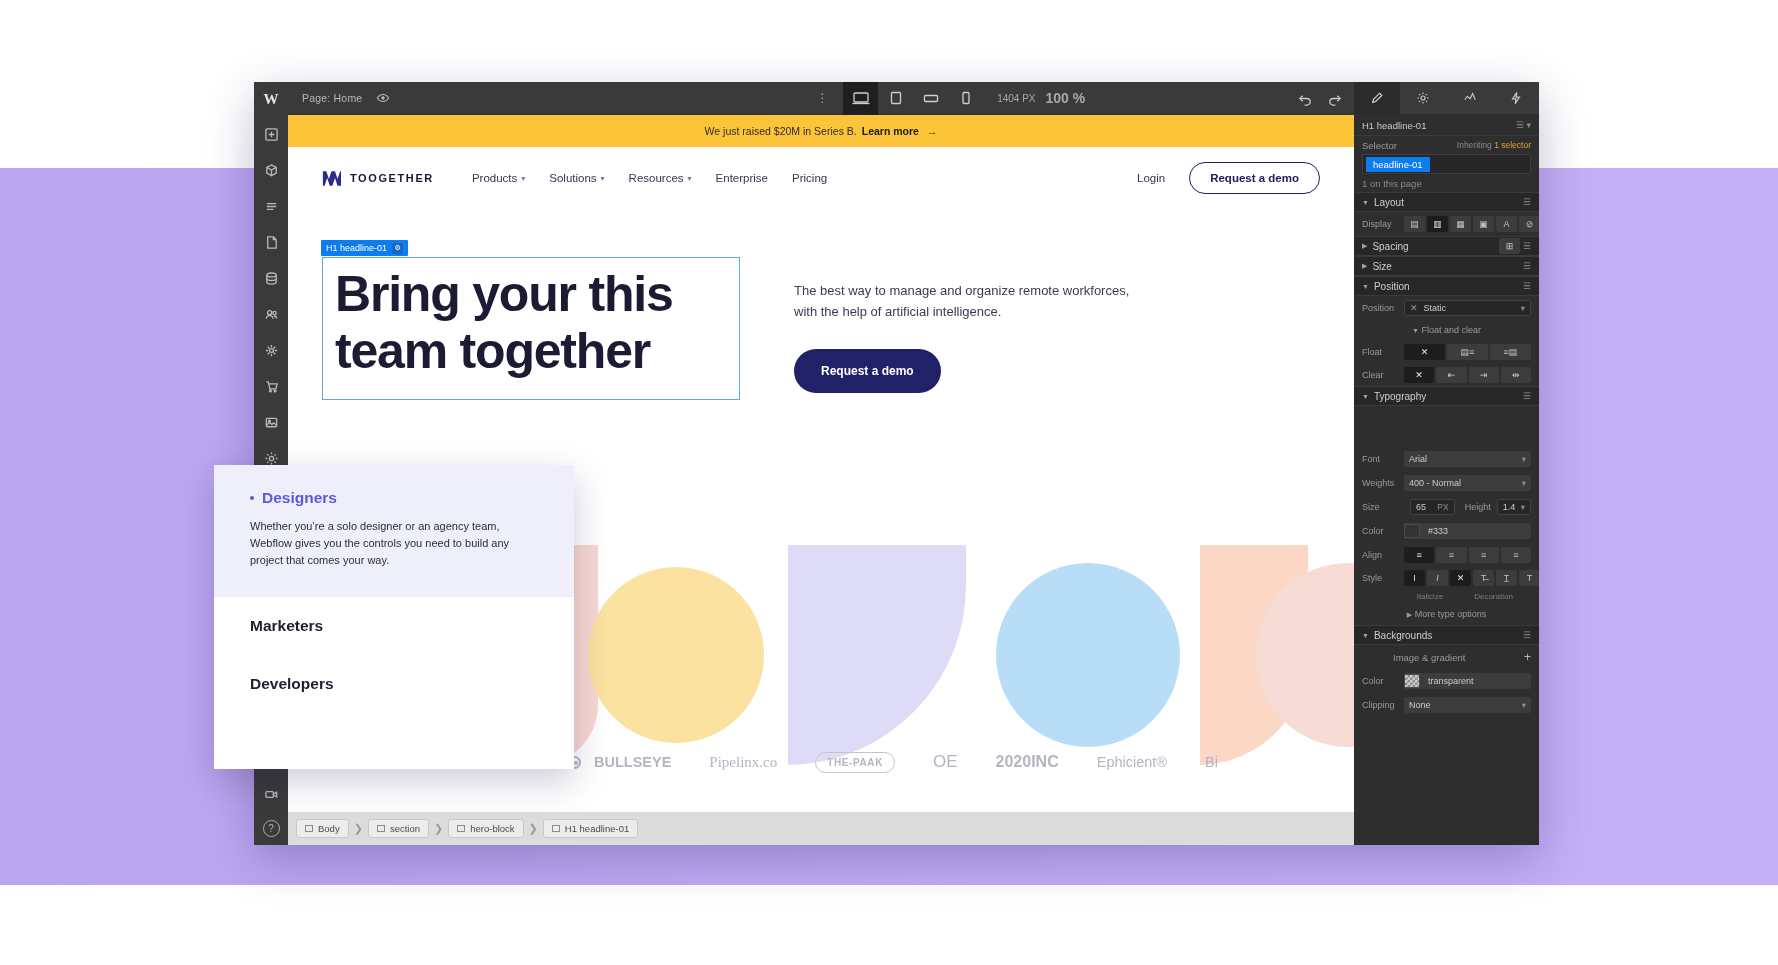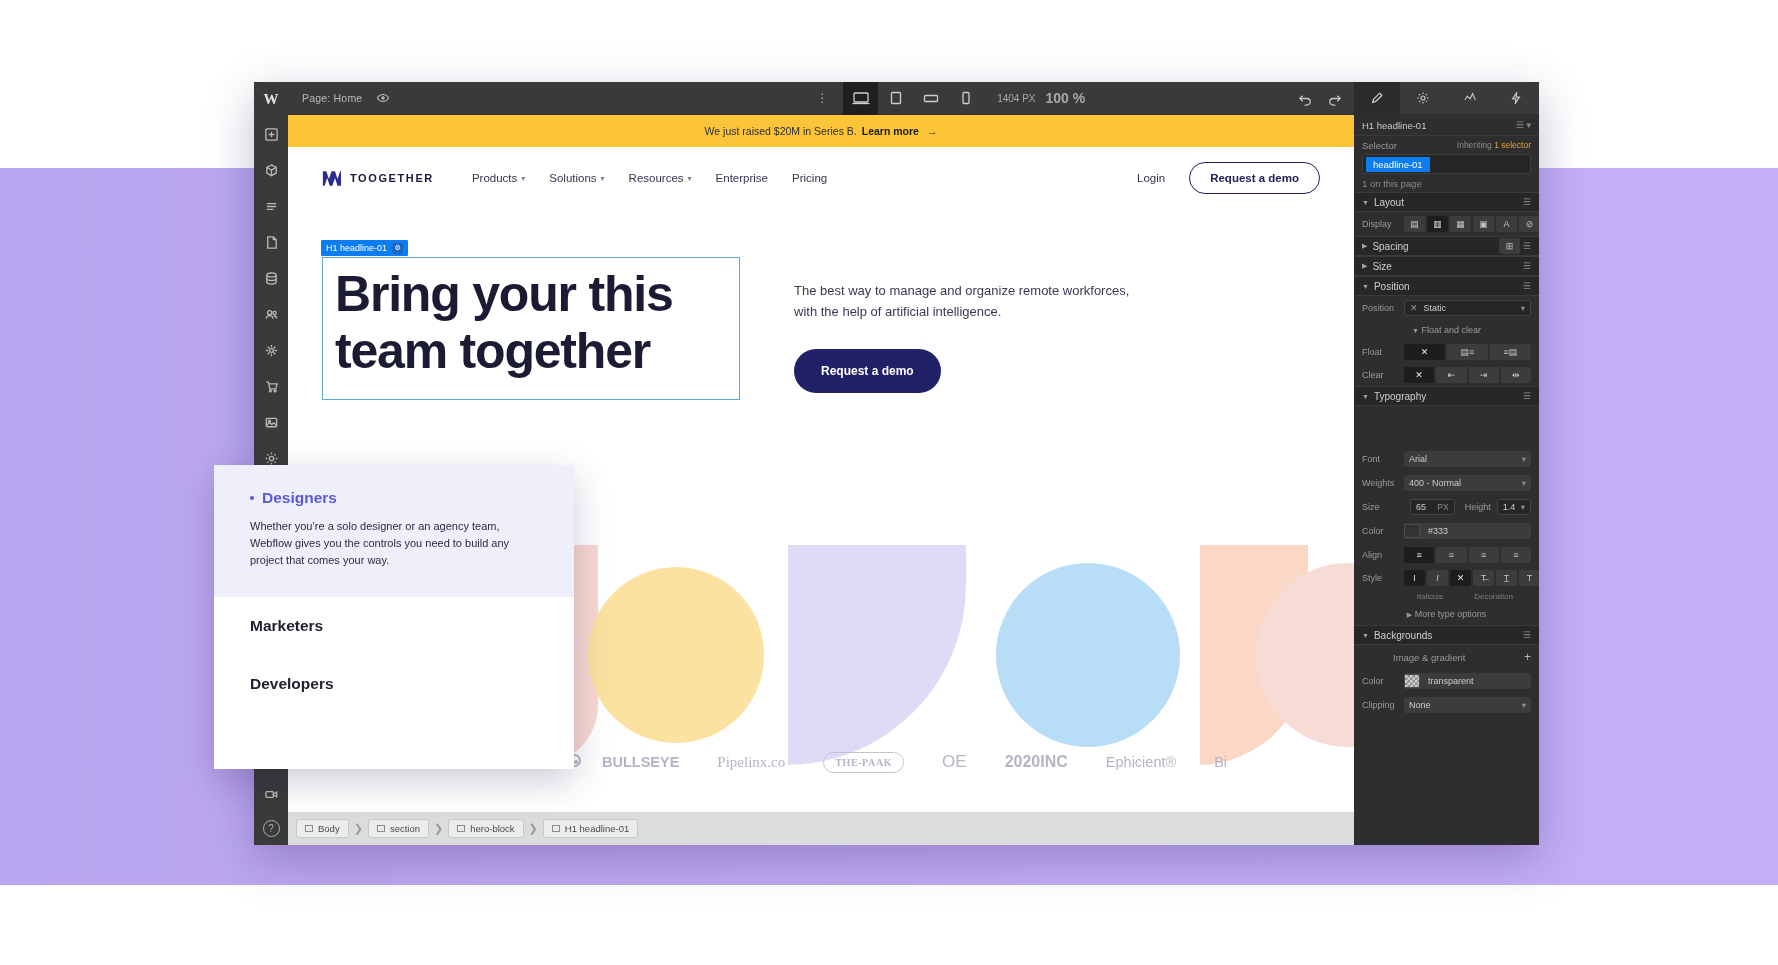--- a/index.html
+++ b/index.html
@@ -117,22 +117,22 @@
 
   
   #blobs { position:absolute; left:0; top:430px; width:1066px; height:220px; }
 
   
   #logo-strip {
     position:absolute; left:0; top:625px; width:1066px; height:44px;
     display:flex; align-items:center; gap:38px; padding-left:280px;
     color:#b4b4c4; font-size:14.5px; font-weight:bold;
   }
-  #logo-strip .lg { display:flex; align-items:flex-start; gap:21px; white-space:nowrap; }
-  #logo-strip .lg-pill { border:1.3px solid #c3c3d0; border-radius:13px; padding:4px 11px; font-size:10px; letter-spacing:.6px;font-family:Liberation Serif, serif; }
+  #logo-strip .lg { display:flex; align-items:center; gap:13px; white-space:nowrap; }
+  #logo-strip .lg-pill { border:1.3px solid #c3c3d0; border-radius:13px; padding:4px 11px; font-size:10px; letter-spacing:.6px; }
   #logo-strip .lg-script { font-family:"Liberation Serif", serif; font-style:normal; font-weight:normal; font-size:15px; }
   .bullseye-dot { width:13px; height:13px; border-radius:50%; border:2px solid #b4b4c4; position:relative; }
   .bullseye-dot::after { content:""; position:absolute; left:3.5px; top:3.5px; width:4px; height:4px; border-radius:50%; background:#b4b4c4; }
 
   
   #breadcrumb-bar {
     position:absolute; left:34px; bottom:0; width:1251px; height:33px;
     background:#dcdcdc; display:flex; align-items:center; padding-left:8px; gap:2px;
   }
   .crumb { display:flex; align-items:center; gap:5px; background:#ececec; border:1px solid #c8c8c8;

